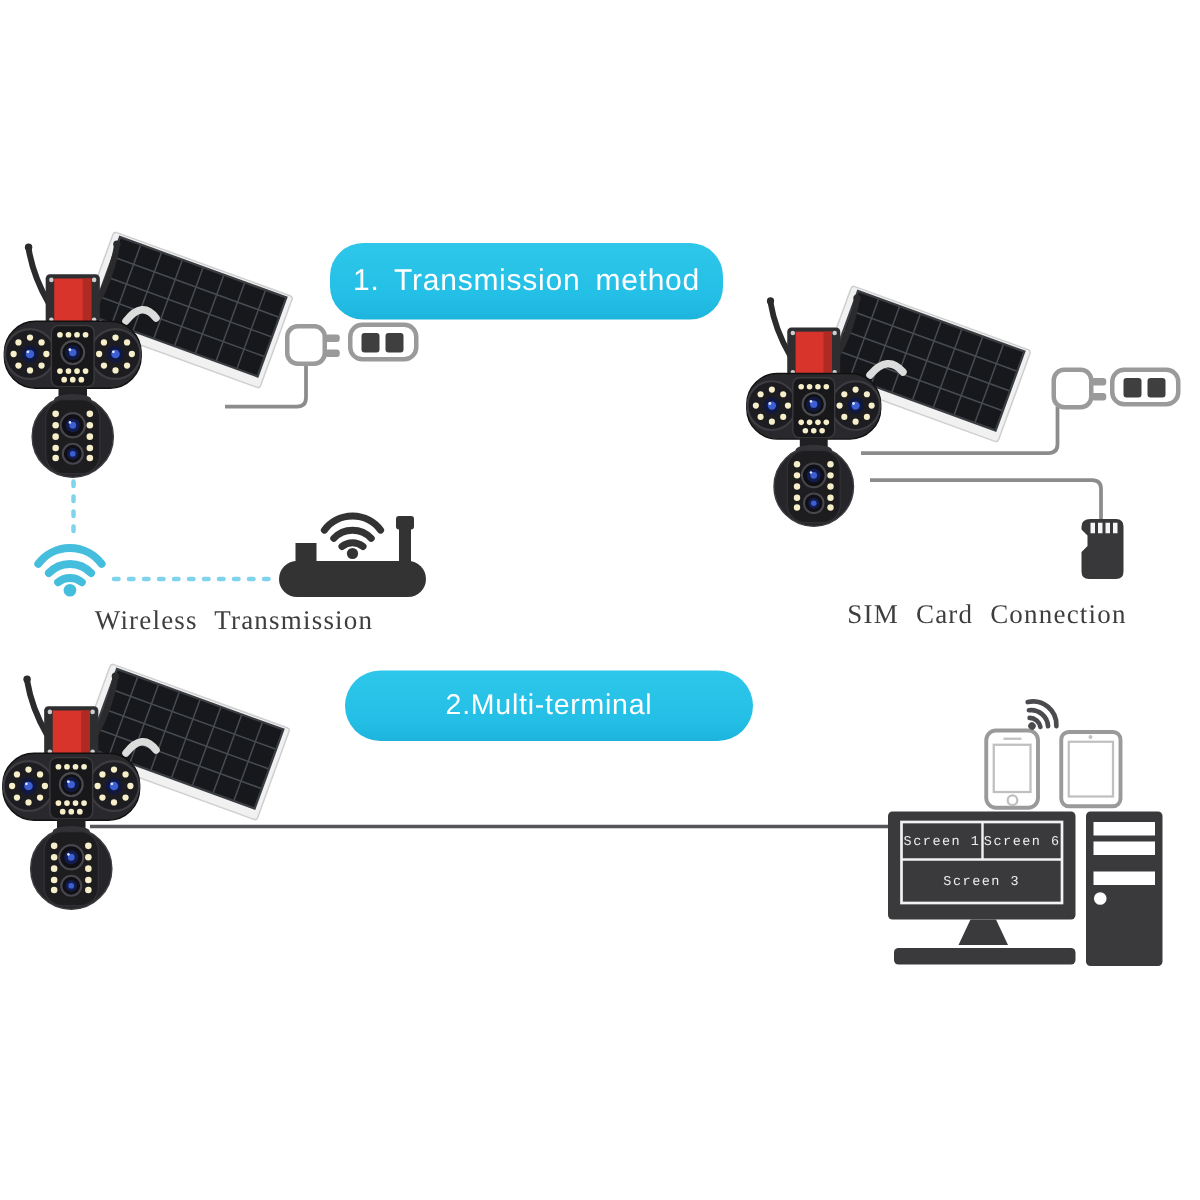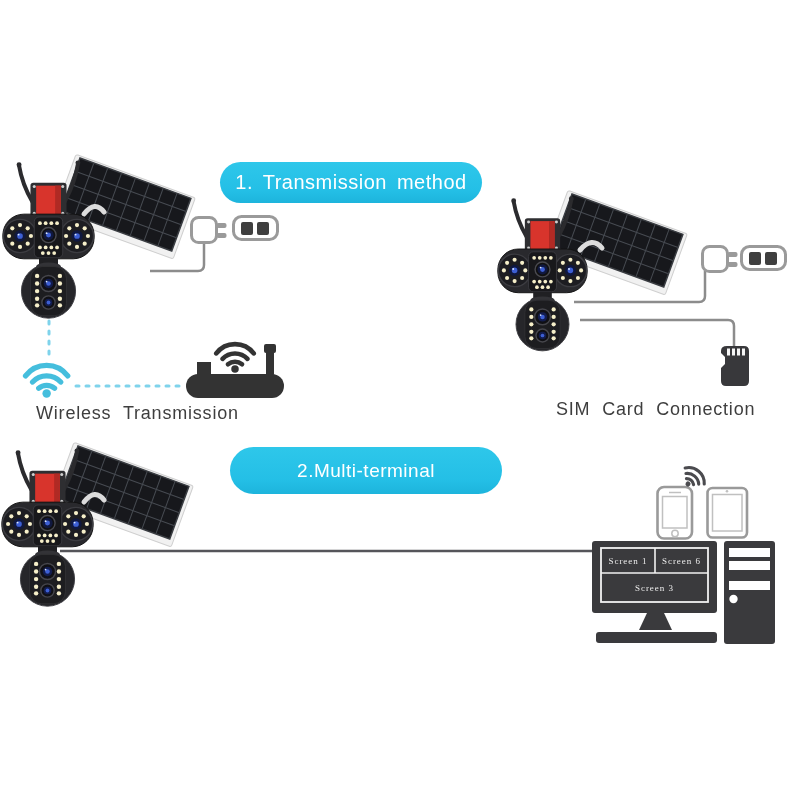--- a/index.html
+++ b/index.html
@@ -6,29 +6,29 @@
   #canvas{
     position:relative;width:800px;height:800px;background:#ffffff;overflow:hidden;
     font-family:"Liberation Sans", sans-serif;
   }
   .abs{position:absolute;}
   .banner{
     background:linear-gradient(180deg,#2ec7ea 0%,#24bfe6 70%,#1db4dc 100%);
     color:#ffffff;display:flex;flex-direction:column;align-items:center;justify-content:center;
     text-align:center;letter-spacing:0.5px;word-spacing:4px;
   }
-  #banner1{left:220px;top:162px;width:262px;height:41px;border-radius:22px;font-size:20px;}
+  #banner1{left:220px;top:162px;width:262px;height:51px;border-radius:22px;font-size:20px;}
   #banner2{left:230px;top:447px;width:272px;height:47px;border-radius:24px;font-size:19px;line-height:21px;align-items:center;}
   .caption{
-    color:#3e3e3e;font-size:18px;letter-spacing:0.8px;word-spacing:6px;
+    color:#3e3e3e;font-size:18px;text-align:center;letter-spacing:0.8px;word-spacing:6px;font-family:Liberation Serif, serif;
   }
   #label-wireless{left:36px;top:403px;width:240px;}
   #label-sim{left:556px;top:399px;width:204px;}
   .screen-label{
-    color:#ededed;font-family:Liberation Serif, serif;font-size:9px;letter-spacing:1px;
+    color:#ededed;font-family:Liberation Mono, monospace;font-size:9px;letter-spacing:1px;
     display:flex;align-items:center;justify-content:center;
   }
   #screen1{left:601px;top:548px;width:54px;height:25px;}
   #screen2{left:655px;top:548px;width:53px;height:25px;}
   #screen3{left:601px;top:573px;width:107px;height:29px;}
   svg{display:block;}
 </style>
 </head>
 <body>
 

